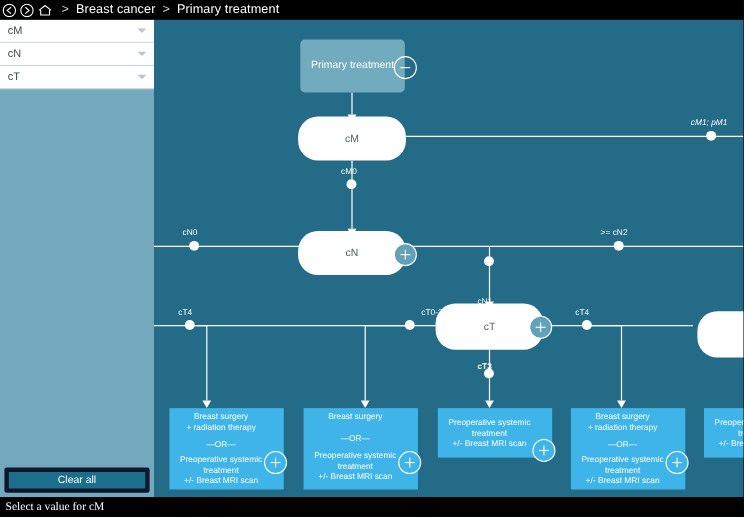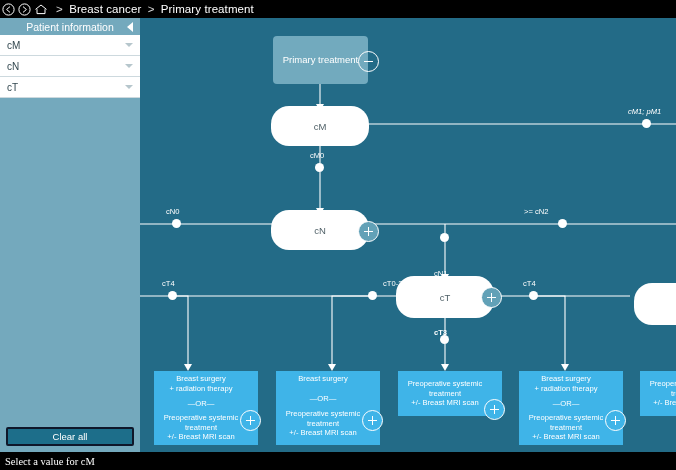--- a/index.html
+++ b/index.html
@@ -74,21 +74,21 @@
     border-top: 4px solid #b6c6cc;
   }
   #clearall-wrap {
     position: absolute; left: 0; bottom: 0;
     width: 140px; height: 31px;
     display: flex; align-items: center; justify-content: center;
   }
   #clearall {
     width: 124px; height: 15px;
     background: #1d6e8a;
-    border: 2px solid #0f172a;
+    border: 4px solid #0f172a;
     border-radius: 2px;
     color: #ffffff;
     font-size: 9.5px;
     display: flex; align-items: center; justify-content: center;
   }
 
   
   #canvas {
     position: absolute; left: 140px; top: 18px;
     width: 536px; height: 434px;
@@ -205,28 +205,20 @@
     </span>
     <span id="crumbs">
       <span class="sep">&gt;</span>
       <span>Breast cancer</span>
       <span class="sep">&gt;</span>
       <span>Primary treatment</span>
     </span>
   </div>
 
   <div id="sidebar">
-    <div id="sidebar-header">
-      <span>Patient information</span>
-      <span id="sidebar-collapse">
-        <svg width="8" height="10" viewBox="0 0 8 10">
-          <path d="M7 0 L7 10 L1 5 Z" fill="#ffffff"></path>
-        </svg>
-      </span>
-    </div>
 
     <div class="dropdown-row">
       <span>cM</span>
       <span class="caret"></span>
     </div>
     <div class="dropdown-row">
       <span>cN</span>
       <span class="caret"></span>
     </div>
     <div class="dropdown-row">
@@ -318,21 +310,21 @@
     <div class="edgedot" style="left:502px; top:101px;"></div>
     <div class="edgelabel" style="left:488px; top:89px;font-style:italic;">cM1; pM1</div>
 
     <div class="edgedot" style="left:32px; top:201px;"></div>
     <div class="edgelabel" style="left:26px; top:189px;">cN0</div>
 
     <div class="edgedot" style="left:300px; top:215px;"></div>
     <div class="edgelabel" style="left:294px; top:203px;margin-top:48px;">cN1</div>
 
     <div class="edgedot" style="left:418px; top:201px;"></div>
-    <div class="edgelabel" style="left:384px; top:189px;">&gt;= cN2</div>
+    <div class="edgelabel" style="left:406px; top:189px;">&gt;= cN2</div>
 
     <div class="edgedot" style="left:28px; top:273px;"></div>
     <div class="edgelabel" style="left:22px; top:261px;">cT4</div>
 
     <div class="edgedot" style="left:228px; top:273px;"></div>
     <div class="edgelabel" style="left:215px; top:261px;padding-left:28px;">cT0-2</div>
 
     <div class="edgedot" style="left:300px; top:317px;"></div>
     <div class="edgelabel" style="left:294px; top:310px;font-weight:bold;">cT3</div>
 

